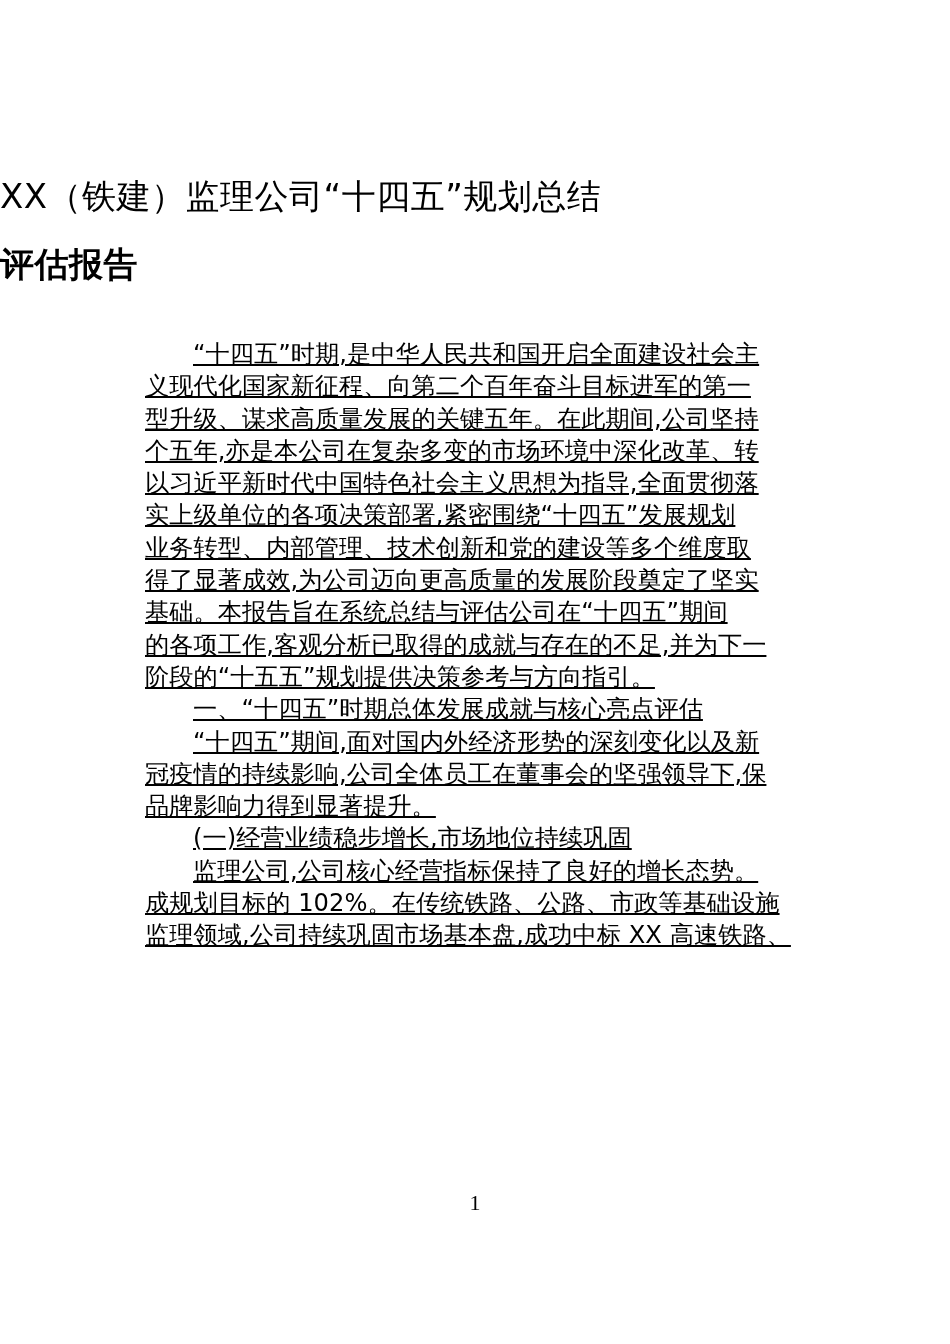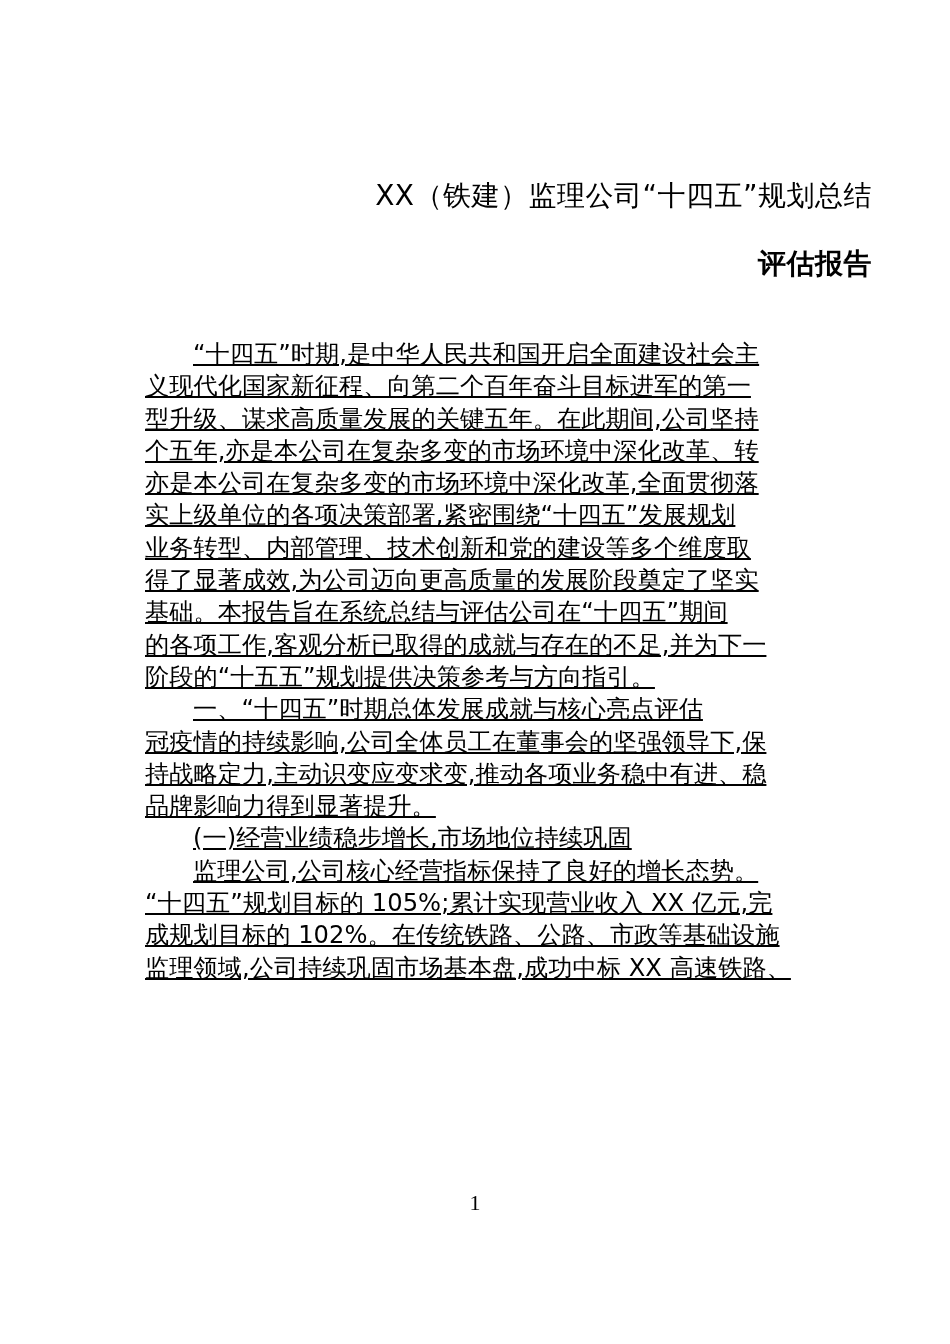--- a/index.html
+++ b/index.html
@@ -20,22 +20,22 @@
       left: 0;
       top: 0;
       width: 950px;
       height: 1344px;
       background: #ffffff;
     }
     .title-line {
       position: absolute;
       left: 0;
       width: 872px;
-      text-align: right;
-      font-size: 28px;
+      text-align: left;
+      font-size: 34px;
       line-height: 40px;
       white-space: nowrap;
       letter-spacing: 0.5px;
     }
     .title-line.l1 { top: 176px; }
     .title-line.l2 { top: 244px; font-weight: bold; }
     .body {
       position: absolute;
       left: 145px;
       top: 338px;
@@ -67,32 +67,31 @@
 
 <div class="page">
   <div class="title-line l1">XX（铁建）监理公司“十四五”规划总结</div>
   <div class="title-line l2">评估报告</div>
 
   <div class="body">
     <div class="line indent">“十四五”时期,是中华人民共和国开启全面建设社会主</div>
     <div class="line">义现代化国家新征程、向第二个百年奋斗目标进军的第一</div>
     <div class="line">型升级、谋求高质量发展的关键五年。在此期间,公司坚持</div>
     <div class="line">个五年,亦是本公司在复杂多变的市场环境中深化改革、转</div>
-    <div class="line">亦是本公司在复杂多变的市场环境中深化改革,全面贯彻落</div>
+    <div class="line">以习近平新时代中国特色社会主义思想为指导,全面贯彻落</div>
     <div class="line">实上级单位的各项决策部署,紧密围绕“十四五”发展规划</div>
     <div class="line">业务转型、内部管理、技术创新和党的建设等多个维度取</div>
     <div class="line">得了显著成效,为公司迈向更高质量的发展阶段奠定了坚实</div>
     <div class="line">基础。本报告旨在系统总结与评估公司在“十四五”期间</div>
     <div class="line">的各项工作,客观分析已取得的成就与存在的不足,并为下一</div>
     <div class="line">阶段的“十五五”规划提供决策参考与方向指引。</div>
     <div class="line indent">一、“十四五”时期总体发展成就与核心亮点评估</div>
+    <div class="line indent">“十四五”期间,面对国内外经济形势的深刻变化以及新</div>
     <div class="line">冠疫情的持续影响,公司全体员工在董事会的坚强领导下,保</div>
-    <div class="line">持战略定力,主动识变应变求变,推动各项业务稳中有进、稳</div>
     <div class="line">品牌影响力得到显著提升。</div>
     <div class="line indent">(一)经营业绩稳步增长,市场地位持续巩固</div>
     <div class="line indent">监理公司,公司核心经营指标保持了良好的增长态势。</div>
-    <div class="line">“十四五”规划目标的 105%;累计实现营业收入 XX 亿元,完</div>
     <div class="line">成规划目标的 102%。在传统铁路、公路、市政等基础设施</div>
     <div class="line">监理领域,公司持续巩固市场基本盘,成功中标 XX 高速铁路、</div>
   </div>
 
   <div class="page-number">1</div>
 </div>
 
 </body></html>

